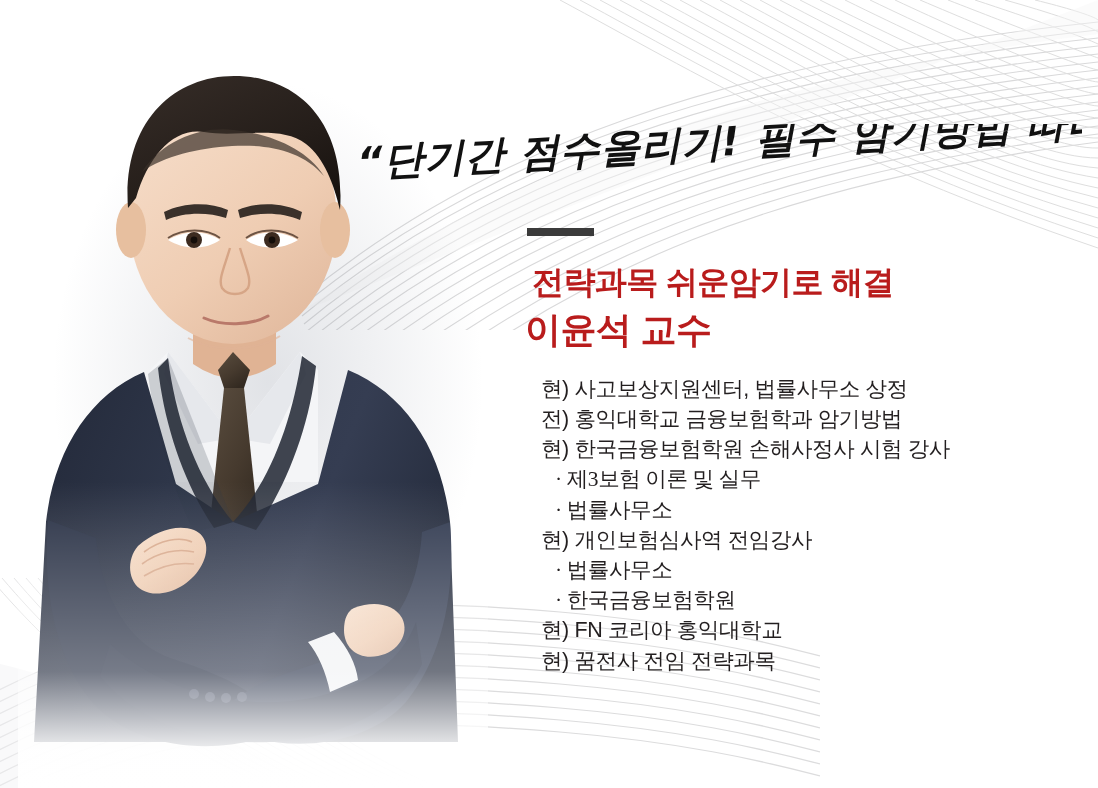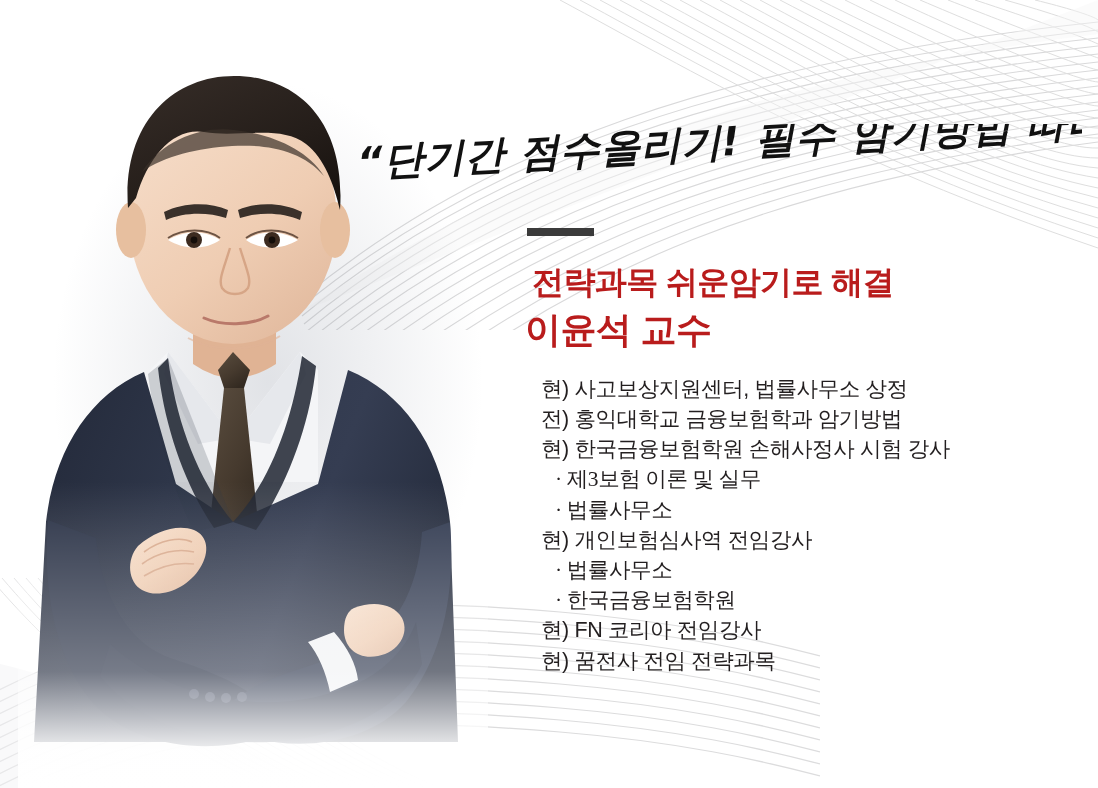--- a/index.html
+++ b/index.html
@@ -334,17 +334,17 @@
 
     <ul class="credentials">
       <li>현) 사고보상지원센터, 법률사무소 상정</li>
       <li>전) 홍익대학교 금융보험학과 암기방법</li>
       <li>현) 한국금융보험학원 손해사정사 시험 강사</li>
       <li class="sub">· 제3보험 이론 및 실무</li>
       <li class="sub">· 법률사무소</li>
       <li>현) 개인보험심사역 전임강사</li>
       <li class="sub">· 법률사무소</li>
       <li class="sub">· 한국금융보험학원</li>
-      <li>현) FN 코리아 전임강사</li>
+      <li>현) FN 코리아 홍익대학교</li>
       <li>현) 꿈전사 전임 전략과목</li>
     </ul>
   </div>
 </div>
 
 </body></html>

